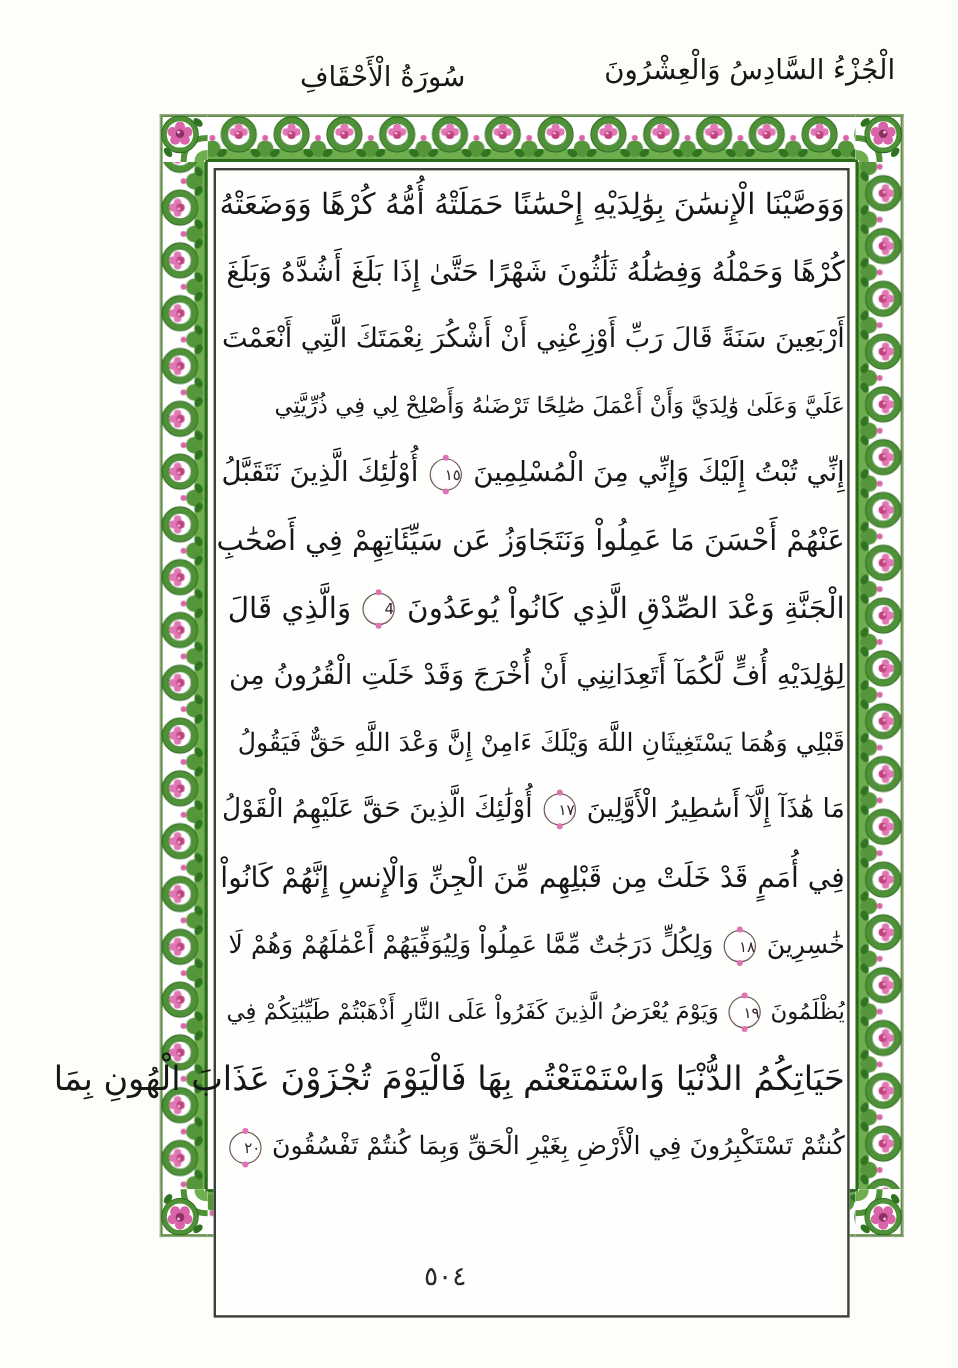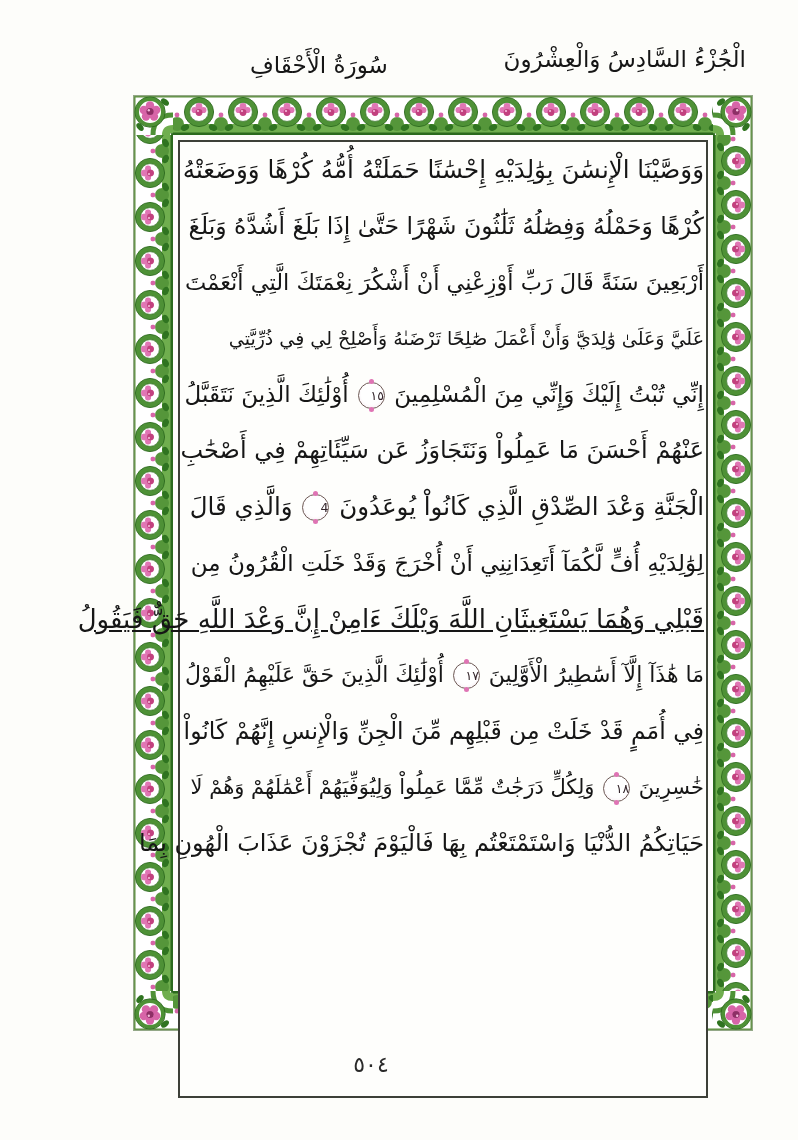--- a/index.html
+++ b/index.html
@@ -129,22 +129,24 @@
     <div class="inner-rule"></div>
     <div class="text-area">
         <div class="qline" style="font-size: 24.5px;">وَوَصَّيْنَا الْإِنسَٰنَ بِوَٰلِدَيْهِ إِحْسَٰنًا حَمَلَتْهُ أُمُّهُ كُرْهًا وَوَضَعَتْهُ</div>
         <div class="qline" style="font-size: 23.5px; text-align: right;">كُرْهًا وَحَمْلُهُ وَفِصَٰلُهُ ثَلَٰثُونَ شَهْرًا حَتَّىٰ إِذَا بَلَغَ أَشُدَّهُ وَبَلَغَ</div>
         <div class="qline" style="font-size: 22.5px;">أَرْبَعِينَ سَنَةً قَالَ رَبِّ أَوْزِعْنِي أَنْ أَشْكُرَ نِعْمَتَكَ الَّتِي أَنْعَمْتَ</div>
         <div class="qline" style="font-size: 19px;">عَلَيَّ وَعَلَىٰ وَٰلِدَيَّ وَأَنْ أَعْمَلَ صَٰلِحًا تَرْضَىٰهُ وَأَصْلِحْ لِي فِي ذُرِّيَّتِي</div>
         <div class="qline" style="font-size: 23px;">إِنِّي تُبْتُ إِلَيْكَ وَإِنِّي مِنَ الْمُسْلِمِينَ <span class="ayah">١٥</span> أُوْلَٰئِكَ الَّذِينَ نَتَقَبَّلُ</div>
         <div class="qline" style="font-size: 24px;">عَنْهُمْ أَحْسَنَ مَا عَمِلُواْ وَنَتَجَاوَزُ عَن سَيِّئَاتِهِمْ فِي أَصْحَٰبِ</div>
         <div class="qline" style="font-size: 24.5px;">الْجَنَّةِ وَعْدَ الصِّدْقِ الَّذِي كَانُواْ يُوعَدُونَ <span class="ayah">4</span> وَالَّذِي قَالَ</div>
         <div class="qline" style="font-size: 23px;">لِوَٰلِدَيْهِ أُفٍّ لَّكُمَآ أَتَعِدَانِنِي أَنْ أُخْرَجَ وَقَدْ خَلَتِ الْقُرُونُ مِن</div>
-        <div class="qline" style="font-size: 26px; text-decoration: underline;">قَبْلِي وَهُمَا يَسْتَغِيثَانِ اللَّهَ وَيْلَكَ ءَامِنْ إِنَّ وَعْدَ اللَّهِ حَقٌّ فَيَقُولُ</div>
+        <div class="qline" style="font-size: 21px;">قَبْلِي وَهُمَا يَسْتَغِيثَانِ اللَّهَ وَيْلَكَ ءَامِنْ إِنَّ وَعْدَ اللَّهِ حَقٌّ فَيَقُولُ</div>
         <div class="qline" style="font-size: 22px;">مَا هَٰذَآ إِلَّآ أَسَٰطِيرُ الْأَوَّلِينَ <span class="ayah">١٧</span> أُوْلَٰئِكَ الَّذِينَ حَقَّ عَلَيْهِمُ الْقَوْلُ</div>
         <div class="qline" style="font-size: 23.5px;">فِي أُمَمٍ قَدْ خَلَتْ مِن قَبْلِهِم مِّنَ الْجِنِّ وَالْإِنسِ إِنَّهُمْ كَانُواْ</div>
         <div class="qline" style="font-size: 21px;">خَٰسِرِينَ <span class="ayah">١٨</span> وَلِكُلٍّ دَرَجَٰتٌ مِّمَّا عَمِلُواْ وَلِيُوَفِّيَهُمْ أَعْمَٰلَهُمْ وَهُمْ لَا</div>
-        <div class="qline" style="font-size: 24px;">حَيَاتِكُمُ الدُّنْيَا وَاسْتَمْتَعْتُم بِهَا فَالْيَوْمَ تُجْزَوْنَ عَذَابَ الْهُونِ بِمَا</div>
+        <div class="qline" style="font-size: 19px;">يُظْلَمُونَ <span class="ayah">١٩</span> وَيَوْمَ يُعْرَضُ الَّذِينَ كَفَرُواْ عَلَى النَّارِ أَذْهَبْتُمْ طَيِّبَٰتِكُمْ فِي</div>
+        <div class="qline" style="font-size: 28px;">حَيَاتِكُمُ الدُّنْيَا وَاسْتَمْتَعْتُم بِهَا فَالْيَوْمَ تُجْزَوْنَ عَذَابَ الْهُونِ بِمَا</div>
+        <div class="qline" style="font-size: 21px;">كُنتُمْ تَسْتَكْبِرُونَ فِي الْأَرْضِ بِغَيْرِ الْحَقِّ وَبِمَا كُنتُمْ تَفْسُقُونَ <span class="ayah">٢٠</span></div>
       </div>
   </div>
 
   <div class="page-number">٥٠٤</div>
 </div>
 
 </body></html>

